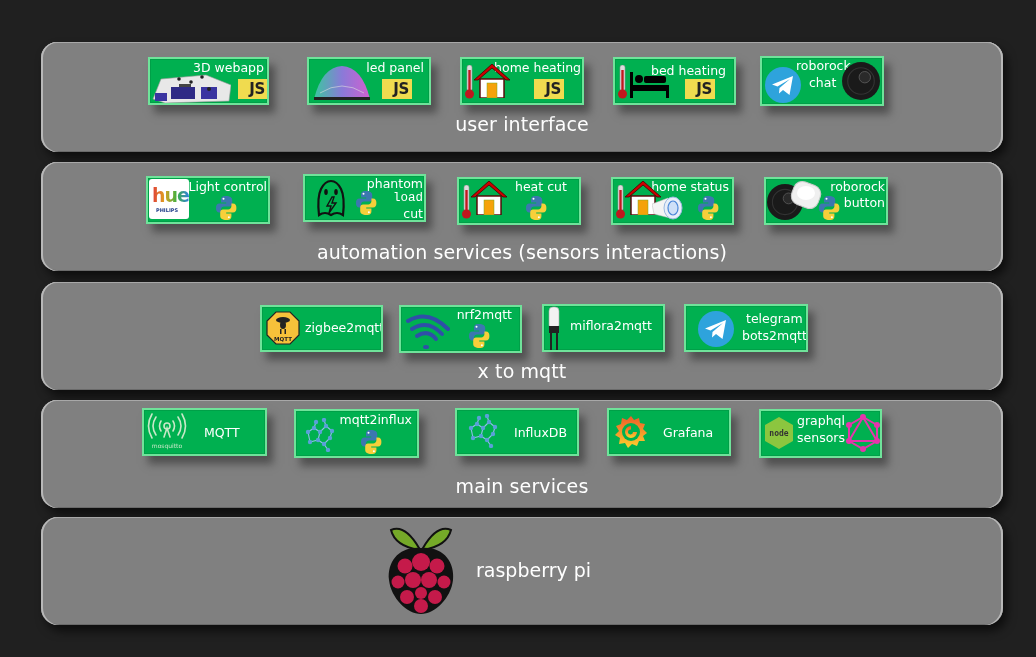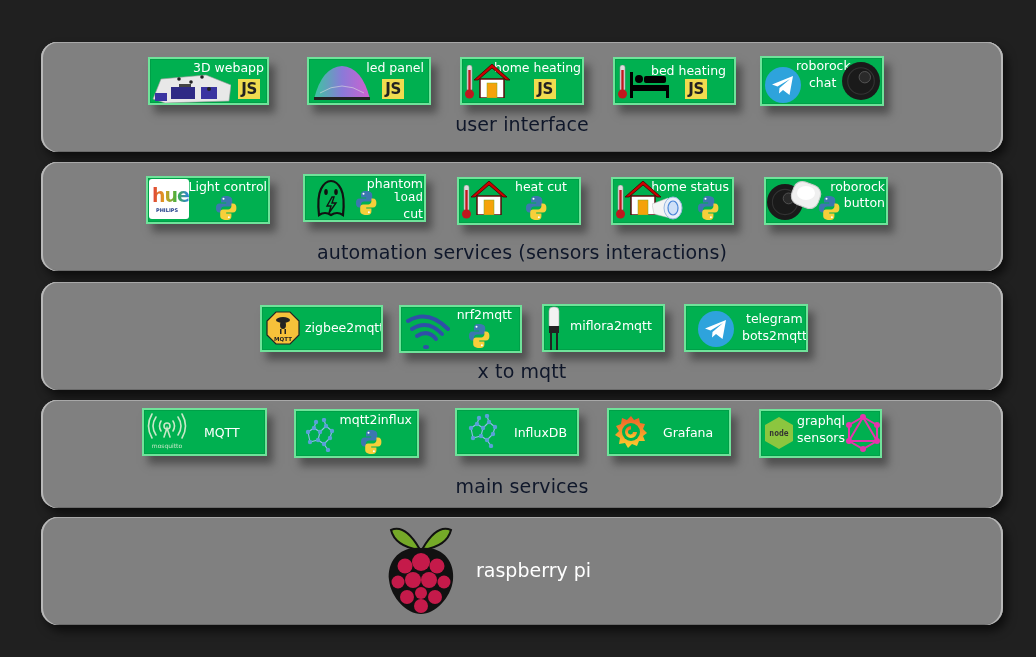--- a/index.html
+++ b/index.html
@@ -1,24 +1,24 @@
 <!DOCTYPE html>
 <html><head>
 <meta charset="utf-8">
 <style>
   html,body{margin:0;padding:0;}
   body{width:1036px;height:657px;background:#202020;position:relative;overflow:hidden;font-family:"DejaVu Sans","Liberation Sans",sans-serif;}
   .layer{position:absolute;left:41px;width:962px;background:#808080;border-radius:16px;
     box-shadow:inset 2px 0 0 #b8b8b8, inset -2px 0 0 #b8b8b8, inset 0 1px 0 #a8a8a8, inset 0 -1px 0 #6a6a6a, 4px 6px 10px rgba(0,0,0,.6);}
-  .layer-title{position:absolute;left:0;right:0;text-align:center;color:#0f172a;font-size:19px;letter-spacing:.1px;}
+  .layer-title{position:absolute;left:0;right:0;text-align:center;color:#ffffff;font-size:19px;letter-spacing:.1px;}
   .box{position:absolute;background:#00b050;border:2px solid #6fe39a;
     box-shadow:inset 0 0 0 1px #00a048, 6px 8px 8px rgba(40,40,40,.55);color:#fff;font-size:12.5px;overflow:hidden;}
   .lbl{position:absolute;line-height:15px;white-space:nowrap;}
   .ic{position:absolute;}
-  .js{position:absolute;width:22px;height:20px;background:#f0db4f;color:#222;font-weight:bold;font-size:15px;line-height:21px;text-align:center;letter-spacing:-.5px;}
+  .js{position:absolute;width:22px;height:20px;background:#f0db4f;color:#222;font-weight:bold;font-size:15px;line-height:21px;text-align:center;letter-spacing:-.5px;padding-left:8px;}
 </style>
 </head>
 <body>
 
 <svg width="0" height="0" style="position:absolute">
   <defs>
     <g id="py">
       <path d="M10 1c-4 0-5 1.5-5 4v2.5h5.2v1H3.5C1 8.5 0 10.2 0 13s1 4.5 3.5 4.5H5v-2.8c0-2 1.5-3.2 3.2-3.2h5.2c1.6 0 2.8-1.3 2.8-2.8V5c0-2.4-2.2-4-6.2-4z" fill="#3c77b0"></path>
       <circle cx="7.5" cy="3.8" r="1" fill="#fff"></circle>
       <path d="M10.4 25c4 0 5-1.5 5-4v-2.5h-5.2v-1h6.7c2.5 0 3.5-1.7 3.5-4.5s-1-4.5-3.5-4.5h-1.5v2.8c0 2-1.5 3.2-3.2 3.2H7c-1.6 0-2.8 1.3-2.8 2.8V21c0 2.4 2.2 4 6.2 4z" fill="#f6cf3a"></path>

